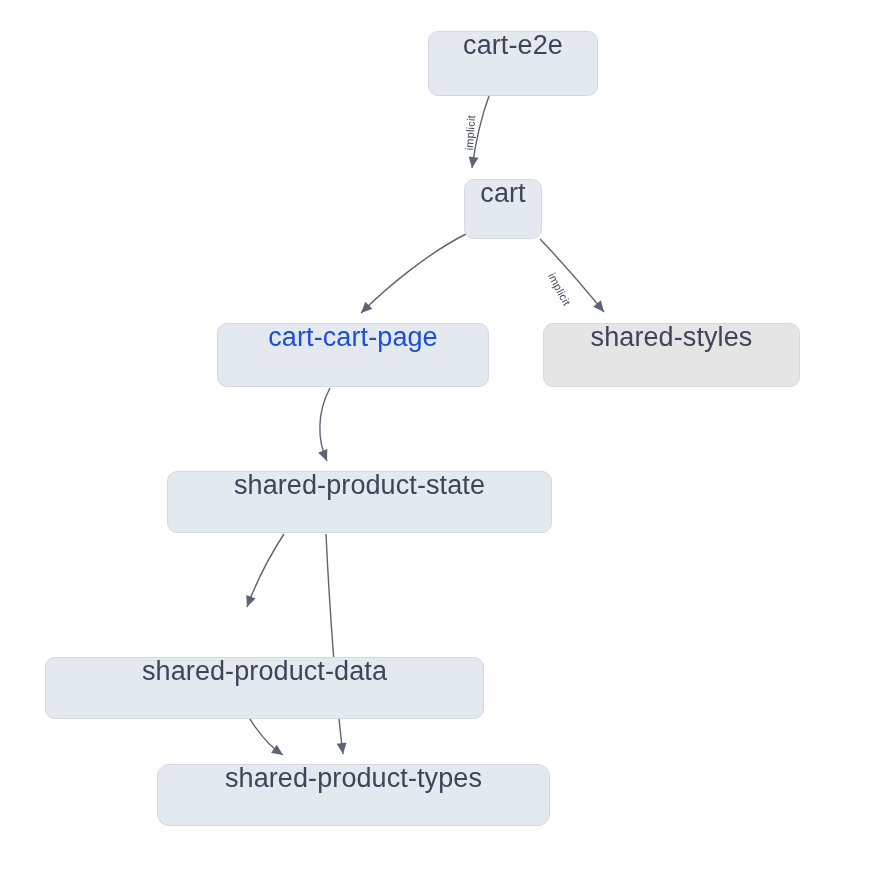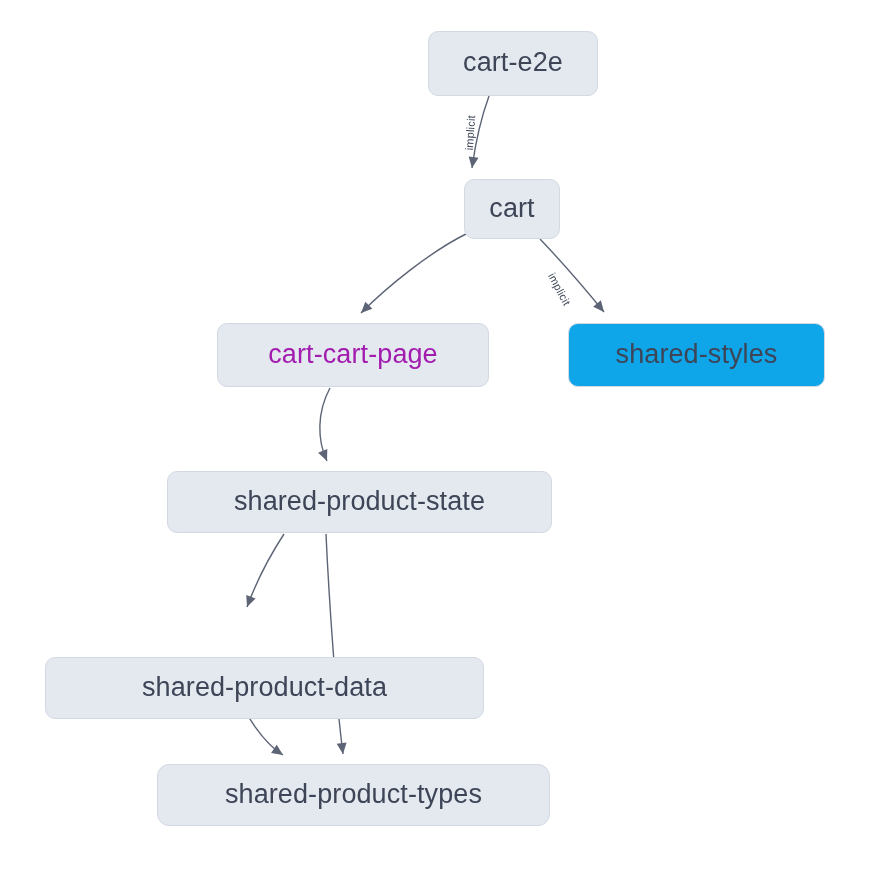--- a/index.html
+++ b/index.html
@@ -28,21 +28,21 @@
     height: 886px;
     pointer-events: none;
   }
   .node {
     position: absolute;
     box-sizing: border-box;
     background: #e4e8ef;
     border: 1px solid #d3d9e3;
     border-radius: 10px;
     display: flex;
-    align-items: center;
+    align-items: flex-start;
     justify-content: center;
     color: #3d4557;
     font-size: 27px;
     font-weight: 400;
     letter-spacing: 0.1px;
     white-space: nowrap;
     z-index: 2;
   }
   .node-label {
     display: block;
@@ -85,27 +85,27 @@
       <path d="M 231 680 C 244 716, 265 744, 283 755" class="edge-path" stroke="#5c6475"></path>
       <polygon points="0,0 -11,-5 -11,5" class="edge-arrow" fill="#5c6475" transform="translate(283,755) rotate(34.45162987824592)"></polygon>
       <text class="edge-label" x="474" y="133" text-anchor="middle" fill="#3d4557" transform="rotate(-86,474,133)">implicit</text>
       <text class="edge-label" x="556" y="291" text-anchor="middle" fill="#3d4557" transform="rotate(62,556,291)">implicit</text>
     </svg>
 
   <div id="node-layer">
       <div class="node" style="left: 428px; top: 31px; width: 170px; height: 65px; background: rgb(228, 232, 239); border-color: rgb(211, 217, 227); color: rgb(61, 69, 87);">
         <span class="node-label">cart-e2e</span>
       </div>
-      <div class="node" style="left: 464px; top: 179px; width: 96px; height: 60px; background: rgb(228, 232, 239); border-color: rgb(211, 217, 227); color: rgb(61, 69, 87);">
+      <div class="node" style="left: 464px; top: 179px; width: 78px; height: 60px; background: rgb(228, 232, 239); border-color: rgb(211, 217, 227); color: rgb(61, 69, 87);">
         <span class="node-label">cart</span>
       </div>
-      <div class="node" style="left: 217px; top: 323px; width: 272px; height: 64px; background: rgb(228, 232, 239); border-color: rgb(211, 217, 227); color: #a21caf;">
+      <div class="node" style="left: 217px; top: 323px; width: 272px; height: 64px; background: rgb(228, 232, 239); border-color: rgb(211, 217, 227); color: #1d4ed8;">
         <span class="node-label">cart-cart-page</span>
       </div>
-      <div class="node" style="left: 543px; top: 323px; width: 257px; height: 64px; background: #0ea5e9; border-color: rgb(211, 217, 227); color: rgb(61, 69, 87); margin-left: 25px;">
+      <div class="node" style="left: 543px; top: 323px; width: 257px; height: 64px; background: #e5e5e5; border-color: rgb(211, 217, 227); color: rgb(61, 69, 87);">
         <span class="node-label">shared-styles</span>
       </div>
       <div class="node" style="left: 167px; top: 471px; width: 385px; height: 62px; background: rgb(228, 232, 239); border-color: rgb(211, 217, 227); color: rgb(61, 69, 87);">
         <span class="node-label">shared-product-state</span>
       </div>
       <div class="node" style="left: 45px; top: 617px; width: 439px; height: 62px; background: rgb(228, 232, 239); border-color: rgb(211, 217, 227); color: rgb(61, 69, 87); margin-top: 40px;">
         <span class="node-label">shared-product-data</span>
       </div>
       <div class="node" style="left: 157px; top: 764px; width: 393px; height: 62px; background: rgb(228, 232, 239); border-color: rgb(211, 217, 227); color: rgb(61, 69, 87); border-radius: 12px;">
         <span class="node-label">shared-product-types</span>

